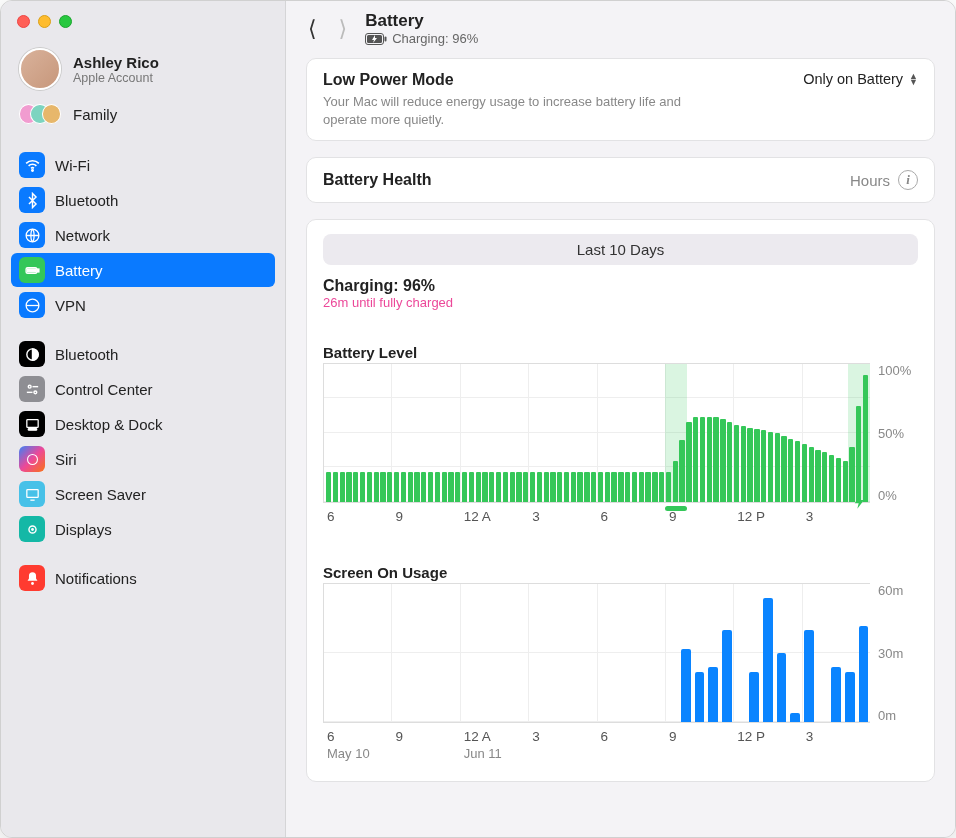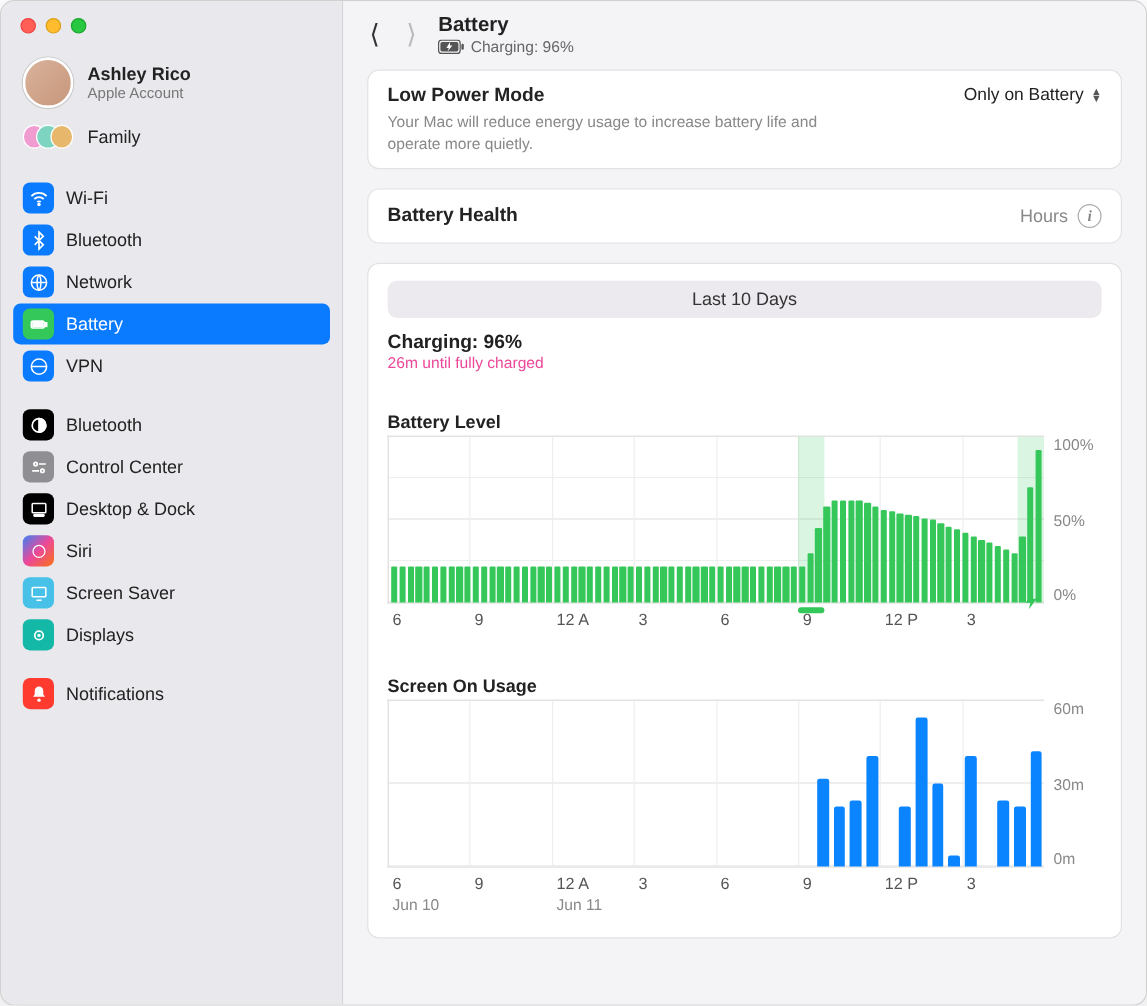--- a/index.html
+++ b/index.html
@@ -608,21 +608,21 @@
             <span>6</span>
             <span>9</span>
             <span>12 A</span>
             <span>3</span>
             <span>6</span>
             <span>9</span>
             <span>12 P</span>
             <span>3</span>
           </div>
         <div class="date-labels" id="xd">
-            <span>Jun 10</span>
+            <span>May 10</span>
             <span></span>
             <span>Jun 11</span>
             <span></span>
             <span></span>
             <span></span>
             <span></span>
             <span></span>
           </div>
       </div>
     </div>

